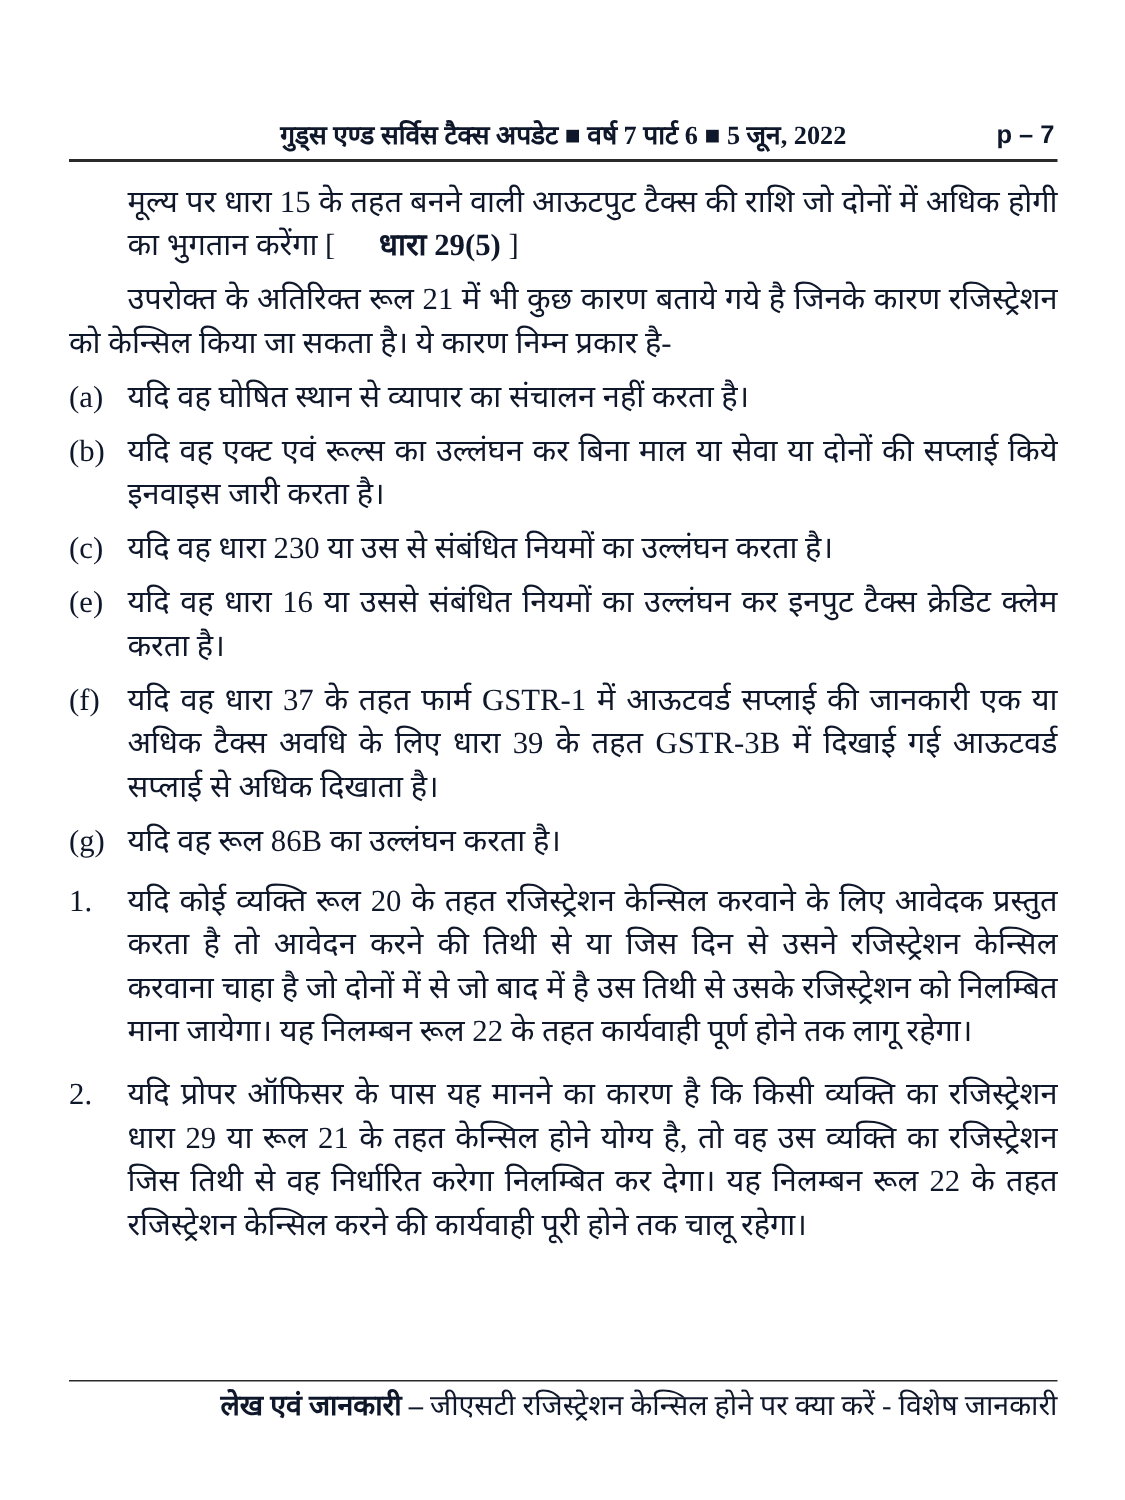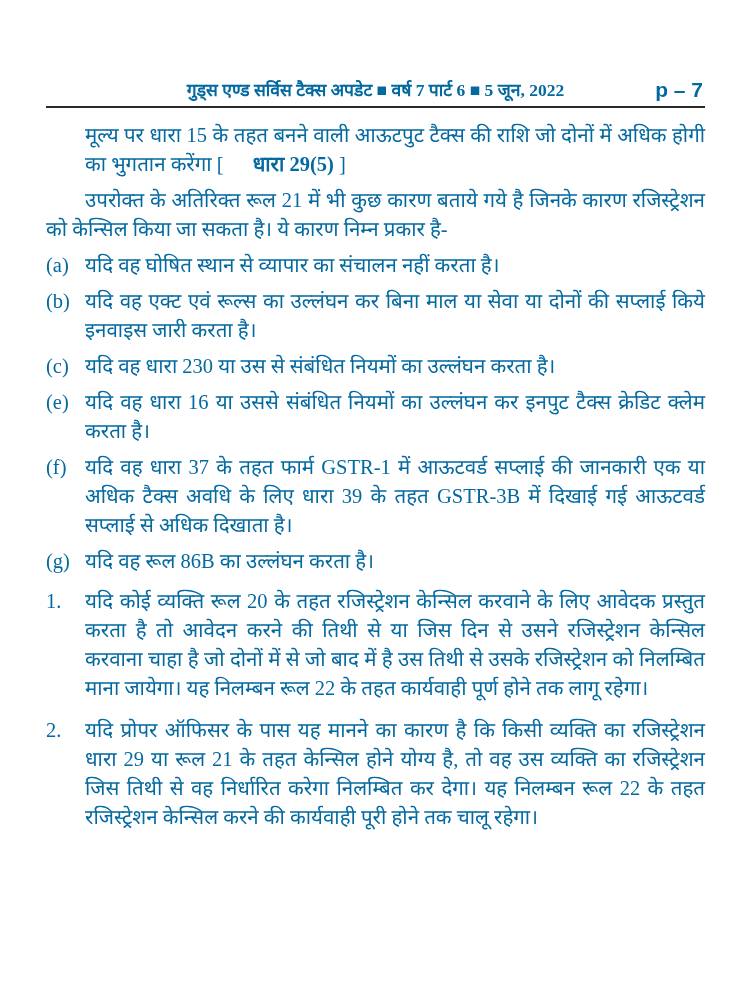--- a/index.html
+++ b/index.html
@@ -3,21 +3,21 @@
 <meta charset="utf-8">
 <style>
   html, body { margin: 0; padding: 0; background: #e8e8e8; }
   .page {
     position: relative;
     width: 750px;
     height: 1000px;
     margin: 0 auto;
     background: #ffffff;
     font-family: "Liberation Serif", "DejaVu Serif", serif;
-    color: #0369a1;
+    color: #0f172a;
     overflow: hidden;
   }
   
   .header {
     position: absolute;
     top: 80px;
     left: 46px;
     right: 45px;
     border-bottom: 2px solid #2a2a2a;
     padding-bottom: 6px;
@@ -25,21 +25,21 @@
     font-weight: bold;
     font-size: 17.5px;
     line-height: 20px;
   }
   .header-page-num {
     position: absolute;
     right: 2px;
     top: 0;
     font-family: "Liberation Sans", "DejaVu Sans", sans-serif;
     font-weight: bold;
-    font-size: 21px;
+    font-size: 17px;
   }
   
   .content {
     position: absolute;
     top: 121px;
     left: 46px;
     right: 45px;
     font-size: 20.5px;
     line-height: 29px;
     text-align: justify;
@@ -131,14 +131,17 @@
       <span class="list-text">यदि कोई व्यक्ति रूल 20 के तहत रजिस्ट्रेशन केन्सिल करवाने के लिए आवेदक प्रस्तुत करता है तो आवेदन करने की तिथी से या जिस दिन से उसने रजिस्ट्रेशन केन्सिल करवाना चाहा है जो दोनों में से जो बाद में है उस तिथी से उसके रजिस्ट्रेशन को निलम्बित माना जायेगा। यह निलम्बन रूल 22 के तहत कार्यवाही पूर्ण होने तक लागू रहेगा।</span>
     </div>
 
     <div class="list-row num-row">
       <span class="list-label">2.</span>
       <span class="list-text">यदि प्रोपर ऑफिसर के पास यह मानने का कारण है कि किसी व्यक्ति का रजिस्ट्रेशन धारा 29 या रूल 21 के तहत केन्सिल होने योग्य है, तो वह उस व्यक्ति का रजिस्ट्रेशन जिस तिथी से वह निर्धारित करेगा निलम्बित कर देगा। यह निलम्बन रूल 22 के तहत रजिस्ट्रेशन केन्सिल करने की कार्यवाही पूरी होने तक चालू रहेगा।</span>
     </div>
 
   </div>
 
+  <div class="footer">
+    <span class="footer-bold">लेख एवं जानकारी –</span><span> जीएसटी रजिस्ट्रेशन केन्सिल होने पर क्या करें - विशेष जानकारी</span>
+  </div>
 
 </div>
 
 </body></html>

